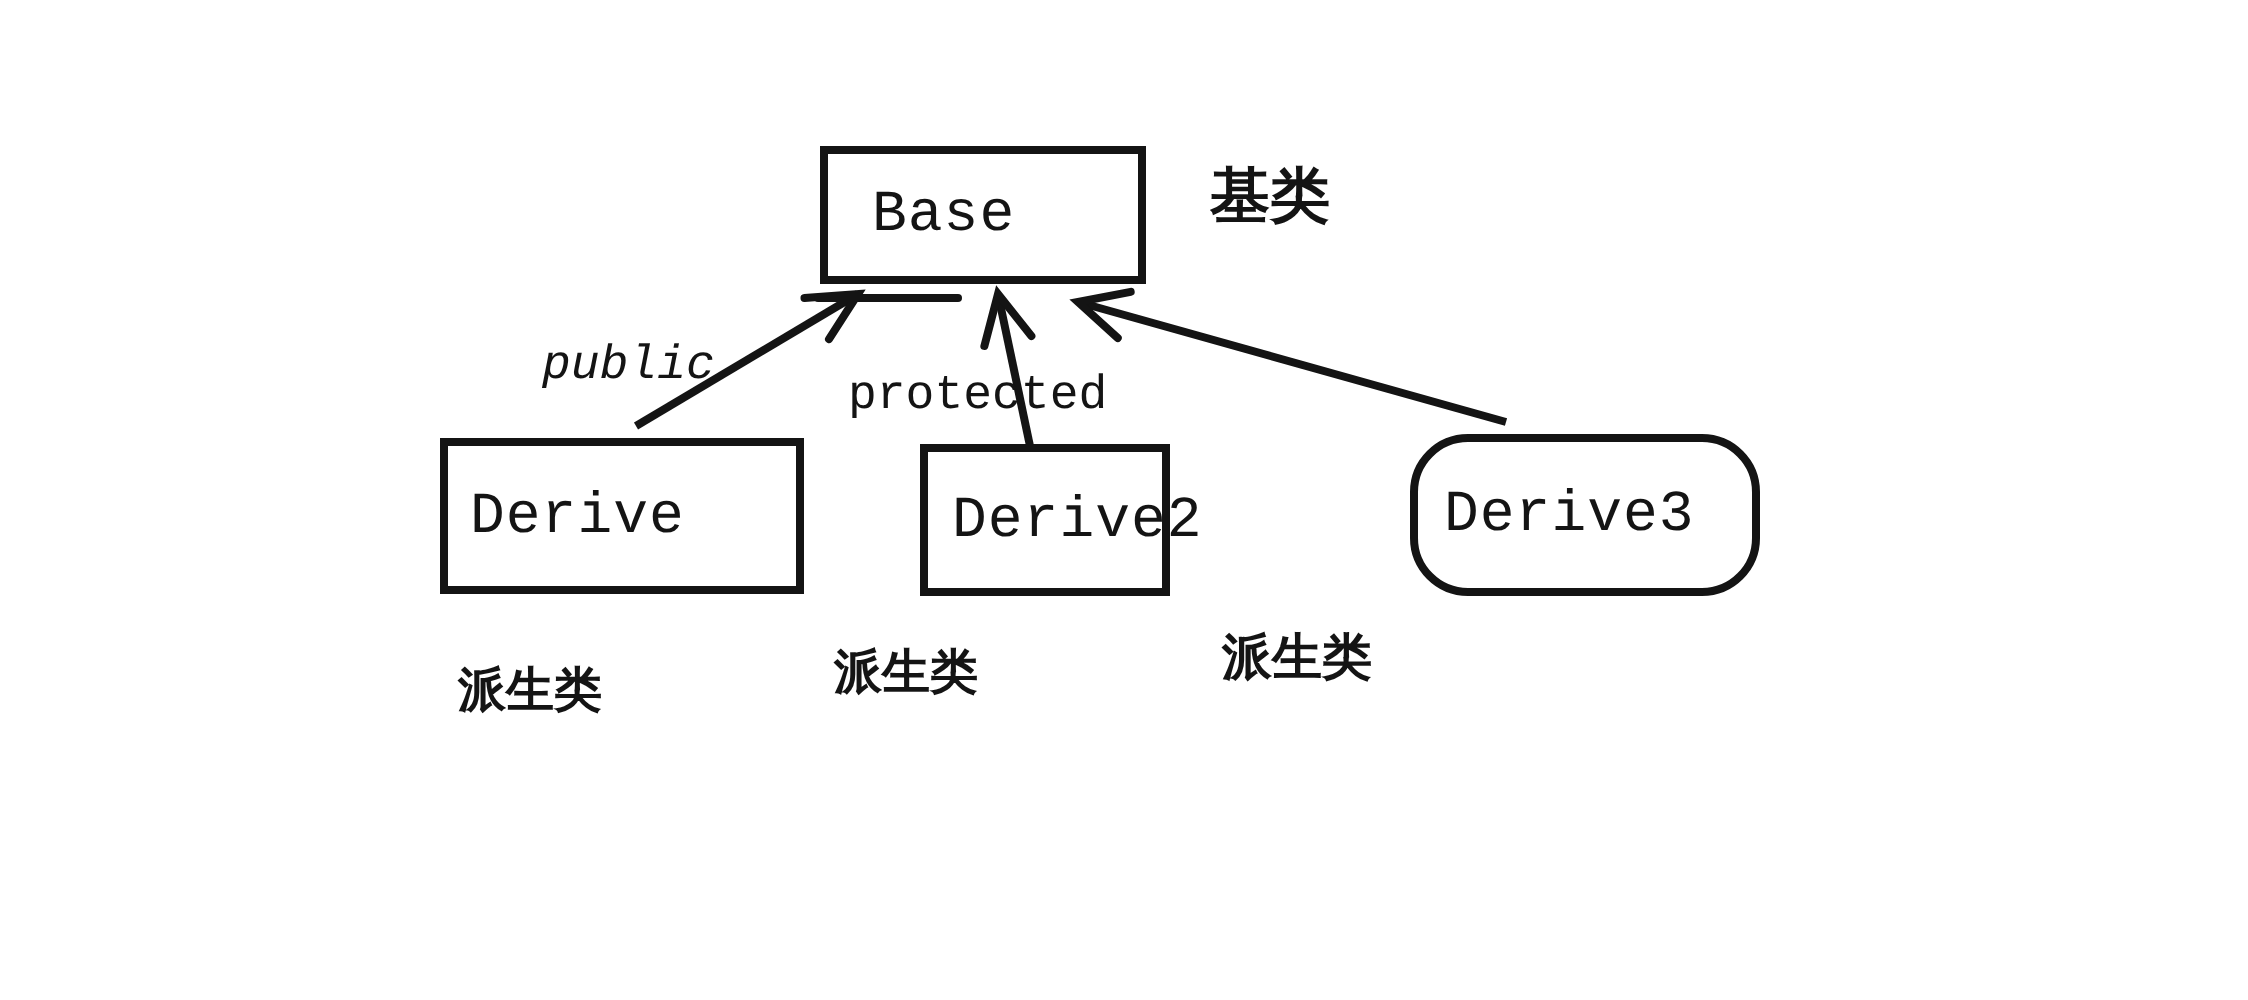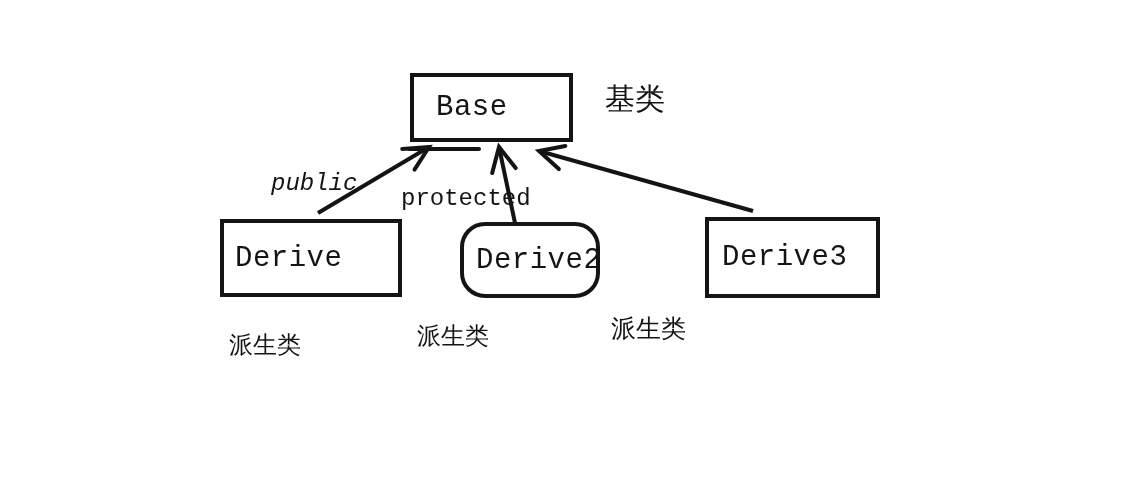--- a/index.html
+++ b/index.html
@@ -18,42 +18,43 @@
     border:4px solid #141414;
     background:#ffffff;
     display:flex;
     align-items:center;
     font-size:29px;
     letter-spacing:0.5px;
     white-space:nowrap;
   }
   .box-base    { left:410px; top:73px;  width:163px; height:69px; }
   .box-derive  { left:220px; top:219px; width:182px; height:78px;text-align:right; }
-  .box-derive2 { left:460px; top:222px; width:140px; height:76px;border-radius:25px; }
-  .box-derive3 { left:705px; top:217px; width:175px; height:81px; }
+  .box-derive2 { left:460px; top:222px; width:125px; height:76px; }
+  .box-derive3 { left:705px; top:217px; width:175px; height:81px;border-radius:29px; }
   .box-base span    { padding-left:22px; }
   .box-derive span  { padding-left:11px; }
   .box-derive2 span { padding-left:12px; }
   .box-derive3 span { padding-left:13px; }
 
   .edge-label {
     position:absolute;
     font-size:24px;
     line-height:1.1;
     white-space:nowrap;
   }
   .lbl-public    { left:271px; top:171px;font-style:italic; }
-  .lbl-protected { left:401px; top:186px; }
+  .lbl-protected { left:424px; top:186px; }
   .lbl-private   { left:664px; top:163px; }
 
   .cjk {
     position:absolute;
     font-family:"DejaVu Sans","Liberation Sans",sans-serif;
     line-height:1.05;
     white-space:nowrap;
+    font-weight:bold;
   }
   .cjk-base { left:605px; top:83px;  font-size:30px; }
   .cjk-d1   { left:229px; top:333px; font-size:24px; }
   .cjk-d2   { left:417px; top:324px; font-size:24px; }
   .cjk-d3   { left:611px; top:316px; font-size:25px; }
 </style>
 </head>
 <body>
 
 <div class="stage">

